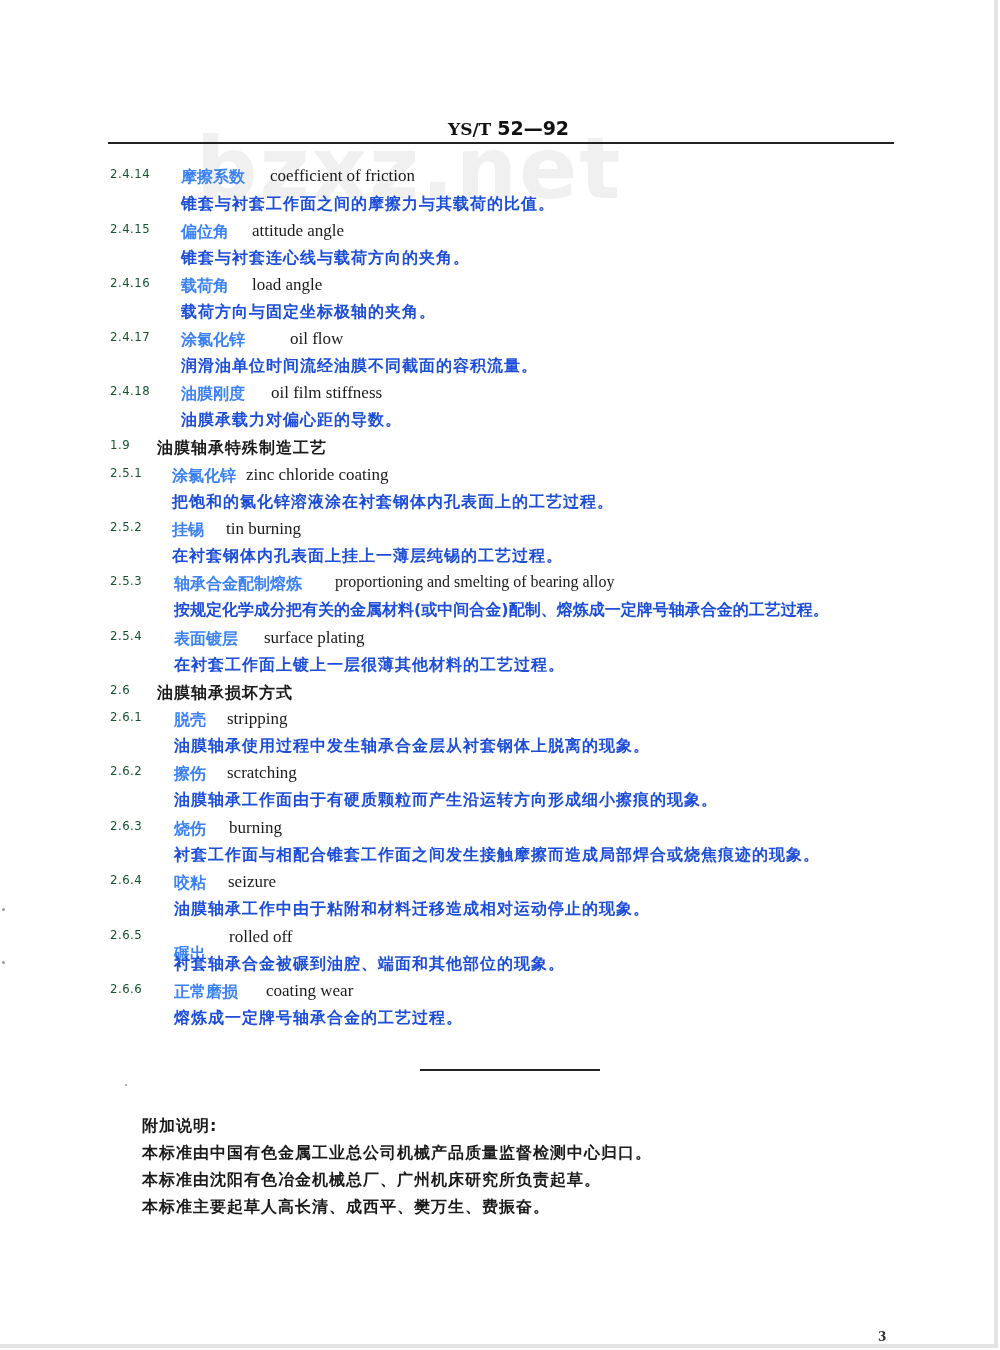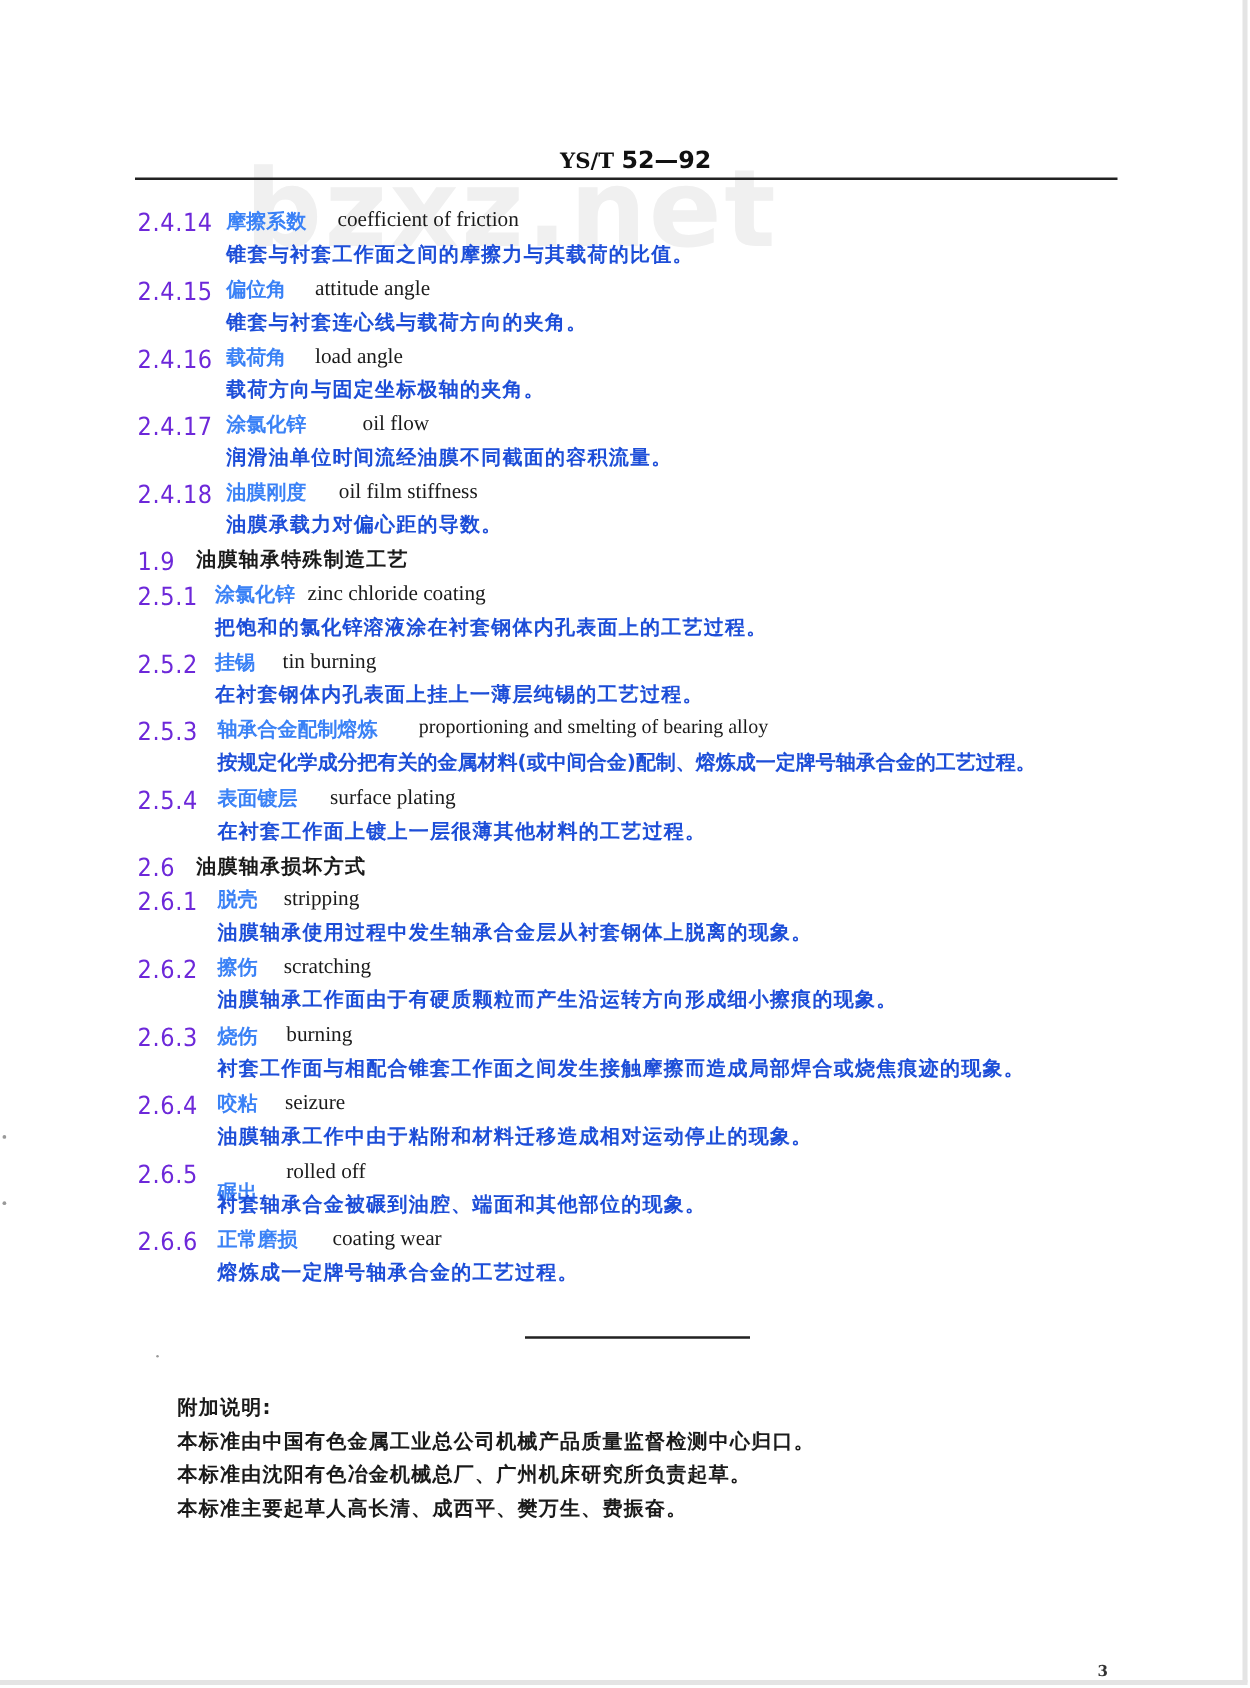--- a/index.html
+++ b/index.html
@@ -60,22 +60,22 @@
   }
   .content {
     position: absolute;
     left: 0; top: 0;
     width: 1000px;
     z-index: 2;
   }
   .num {
     position: absolute;
     font-family: "DejaVu Sans Condensed", "DejaVu Sans", "Liberation Sans", sans-serif;
-    font-size: 20px;
-    color: #6d28d9;
+    font-size: 13px;
+    color: #14532d;
     letter-spacing: 0.5px;
   }
   .term-zh {
     position: absolute;
     font-family: "DejaVu Sans", "Liberation Sans", sans-serif;
     font-weight: bold;
     font-size: 16px;
     color: #3b82f6;
   }
   .term-en {

